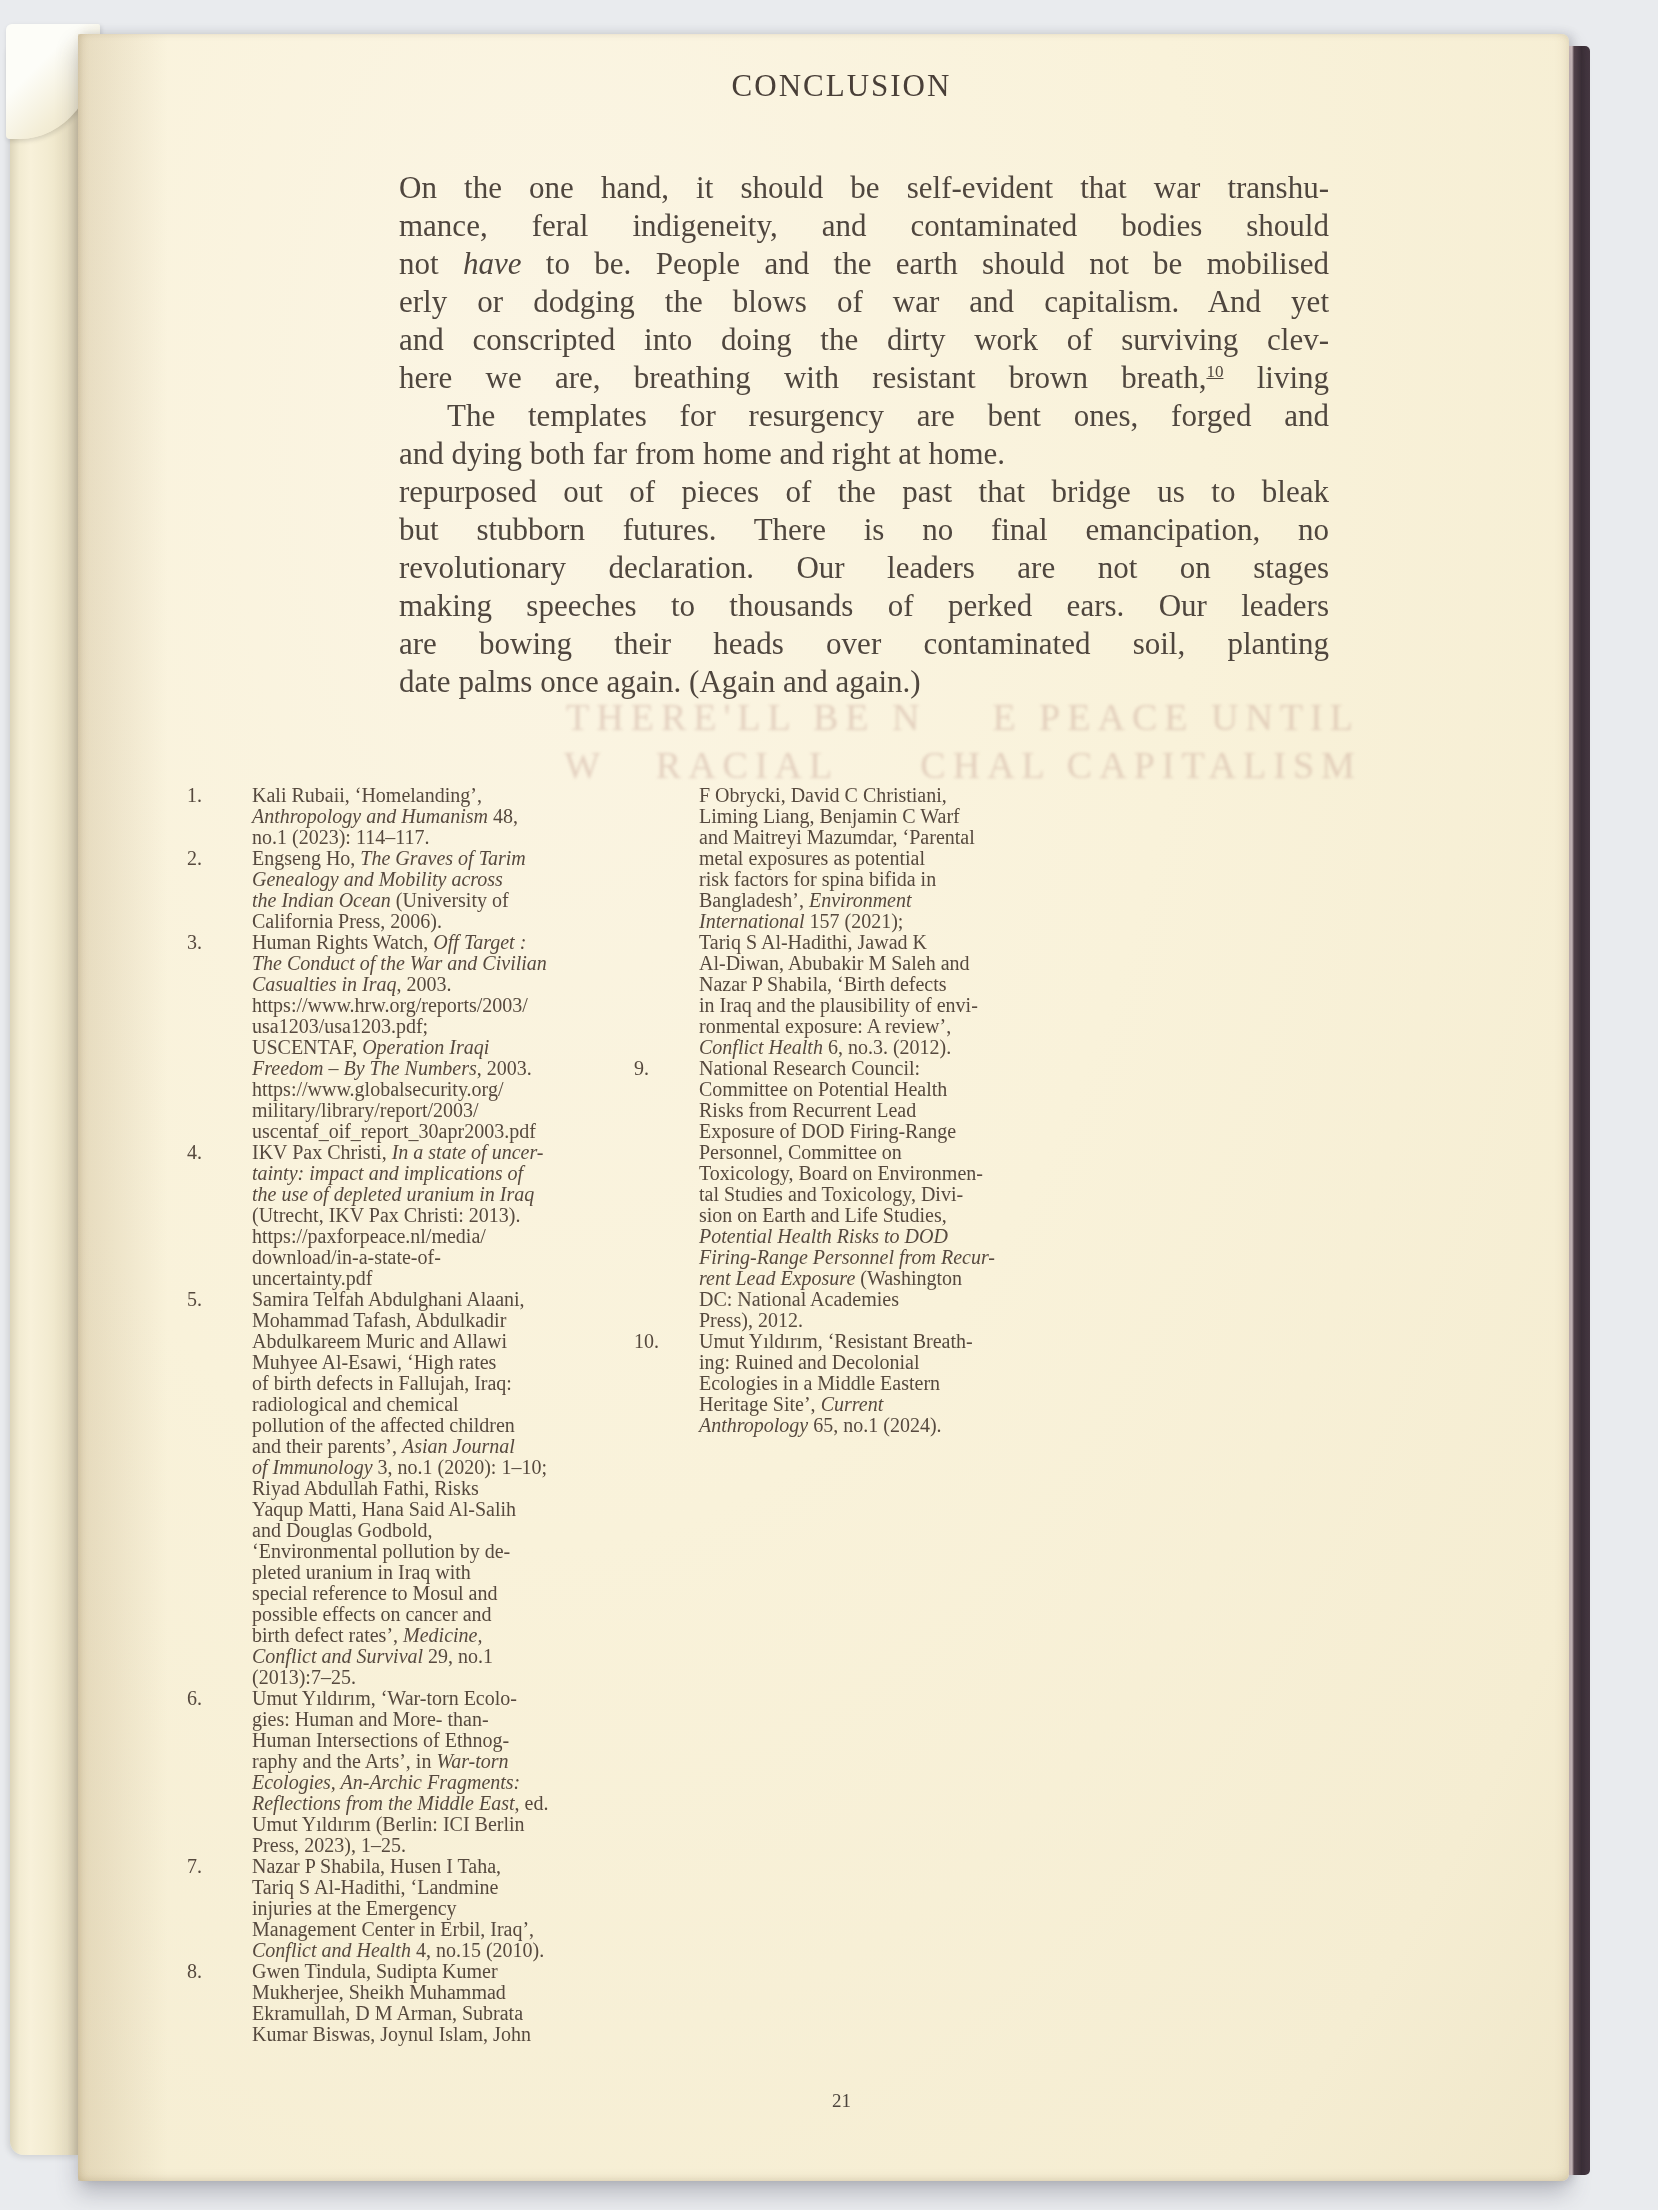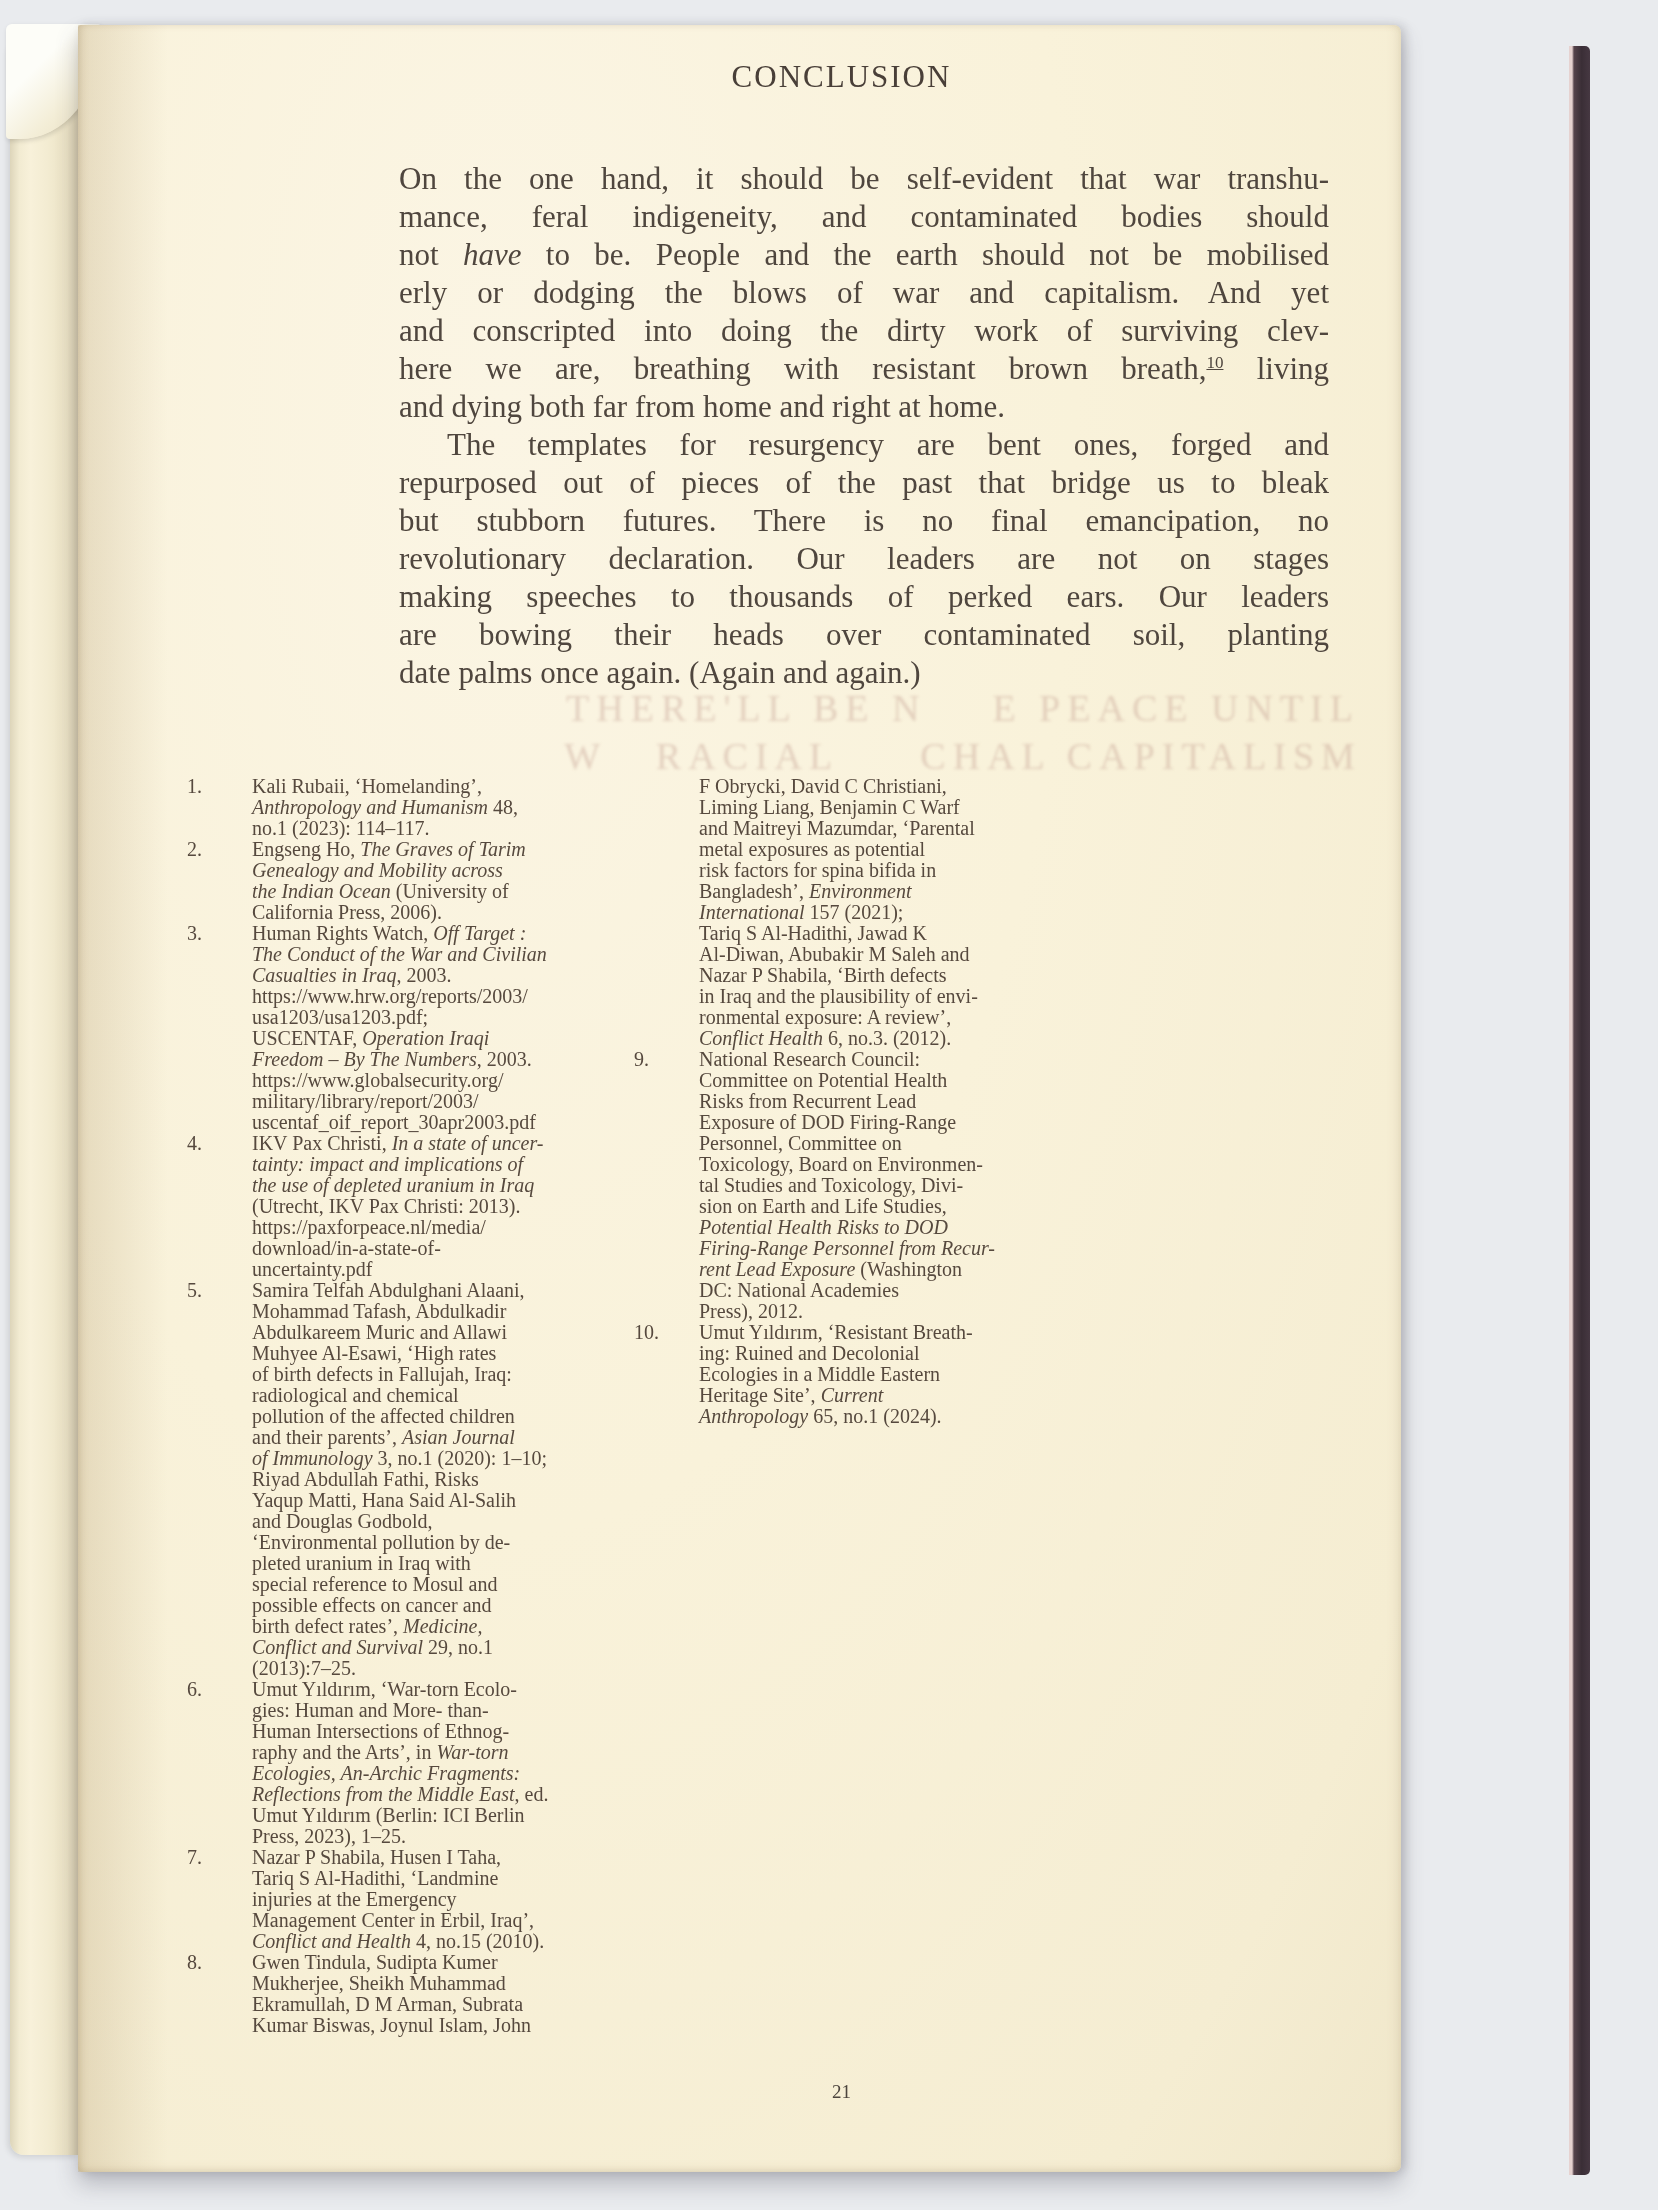--- a/index.html
+++ b/index.html
@@ -11,21 +11,21 @@
     border-radius:10px 0 0 14px;box-shadow:-2px 2px 6px rgba(0,0,0,.12);}
   
   .page-curl{position:absolute;left:6px;top:24px;width:94px;height:115px;
     background:linear-gradient(135deg,#fdfdf8 35%,#f3edd6 68%,#e6dcbf 100%);
     border-radius:6px 2px 85% 4px;box-shadow:1px 2px 5px rgba(0,0,0,.14);}
   
   .cover-edge{position:absolute;left:1569px;top:46px;width:21px;height:2129px;
     background:linear-gradient(90deg,#e6d2d0 0 3px,#55434b 5px,#3a2e36 60%,#463842 100%);
     border-radius:0 5px 5px 0;}
   
-  .page{position:absolute;left:78px;top:25px;width:1323px;height:2147px;
+  .page{position:absolute;left:78px;top:34px;width:1491px;height:2147px;
     background:radial-gradient(ellipse at 32% 18%,#fbf5e4 0%,#f9f2da 45%,#f5edd2 85%,#f0e7ca 100%);
     border-radius:3px 7px 7px 4px;
     box-shadow:0 12px 22px rgba(70,70,85,.30),4px 0 10px rgba(60,60,70,.18),
                inset 4px 0 10px -3px rgba(125,100,60,.30),inset -6px -4px 14px -6px rgba(125,100,60,.22);}
   .gutter-shade{position:absolute;left:0;top:0;width:90px;height:100%;
     background:linear-gradient(90deg,rgba(150,120,70,.20),rgba(150,120,70,0));pointer-events:none;}
   .content{position:absolute;left:276px;top:0;width:975px;}
   .heading{position:absolute;left:0;top:34px;width:100%;text-align:center;
     font-size:31px;letter-spacing:2px;color:#493f38;}
   .bodyblock{position:absolute;left:0;top:135px;width:975px;color:#4f463e;}
@@ -67,22 +67,22 @@
 
     <div class="content">
       <div class="heading">CONCLUSION</div>
       <div class="bodyblock" id="bodyblock">
           <div class="bodyline">On the one hand, it should be self-evident that war transhu-</div>
           <div class="bodyline">mance, feral indigeneity, and contaminated bodies should</div>
           <div class="bodyline">not <i>have</i> to be. People and the earth should not be mobilised</div>
           <div class="bodyline">erly or dodging the blows of war and capitalism. And yet</div>
           <div class="bodyline">and conscripted into doing the dirty work of surviving clev-</div>
           <div class="bodyline">here we are, breathing with resistant brown breath,<sup>10</sup> living</div>
+          <div class="bodyline ind">The templates for resurgency are bent ones, forged and</div>
           <div class="bodyline last">and dying both far from home and right at home.</div>
-          <div class="bodyline ind">The templates for resurgency are bent ones, forged and</div>
           <div class="bodyline">repurposed out of pieces of the past that bridge us to bleak</div>
           <div class="bodyline">but stubborn futures. There is no final emancipation, no</div>
           <div class="bodyline">revolutionary declaration. Our leaders are not on stages</div>
           <div class="bodyline">making speeches to thousands of perked ears. Our leaders</div>
           <div class="bodyline">are bowing their heads over contaminated soil, planting</div>
           <div class="bodyline last">date palms once again. (Again and again.)</div>
         </div>
       <div class="pagenum">21</div>
     </div>
 

